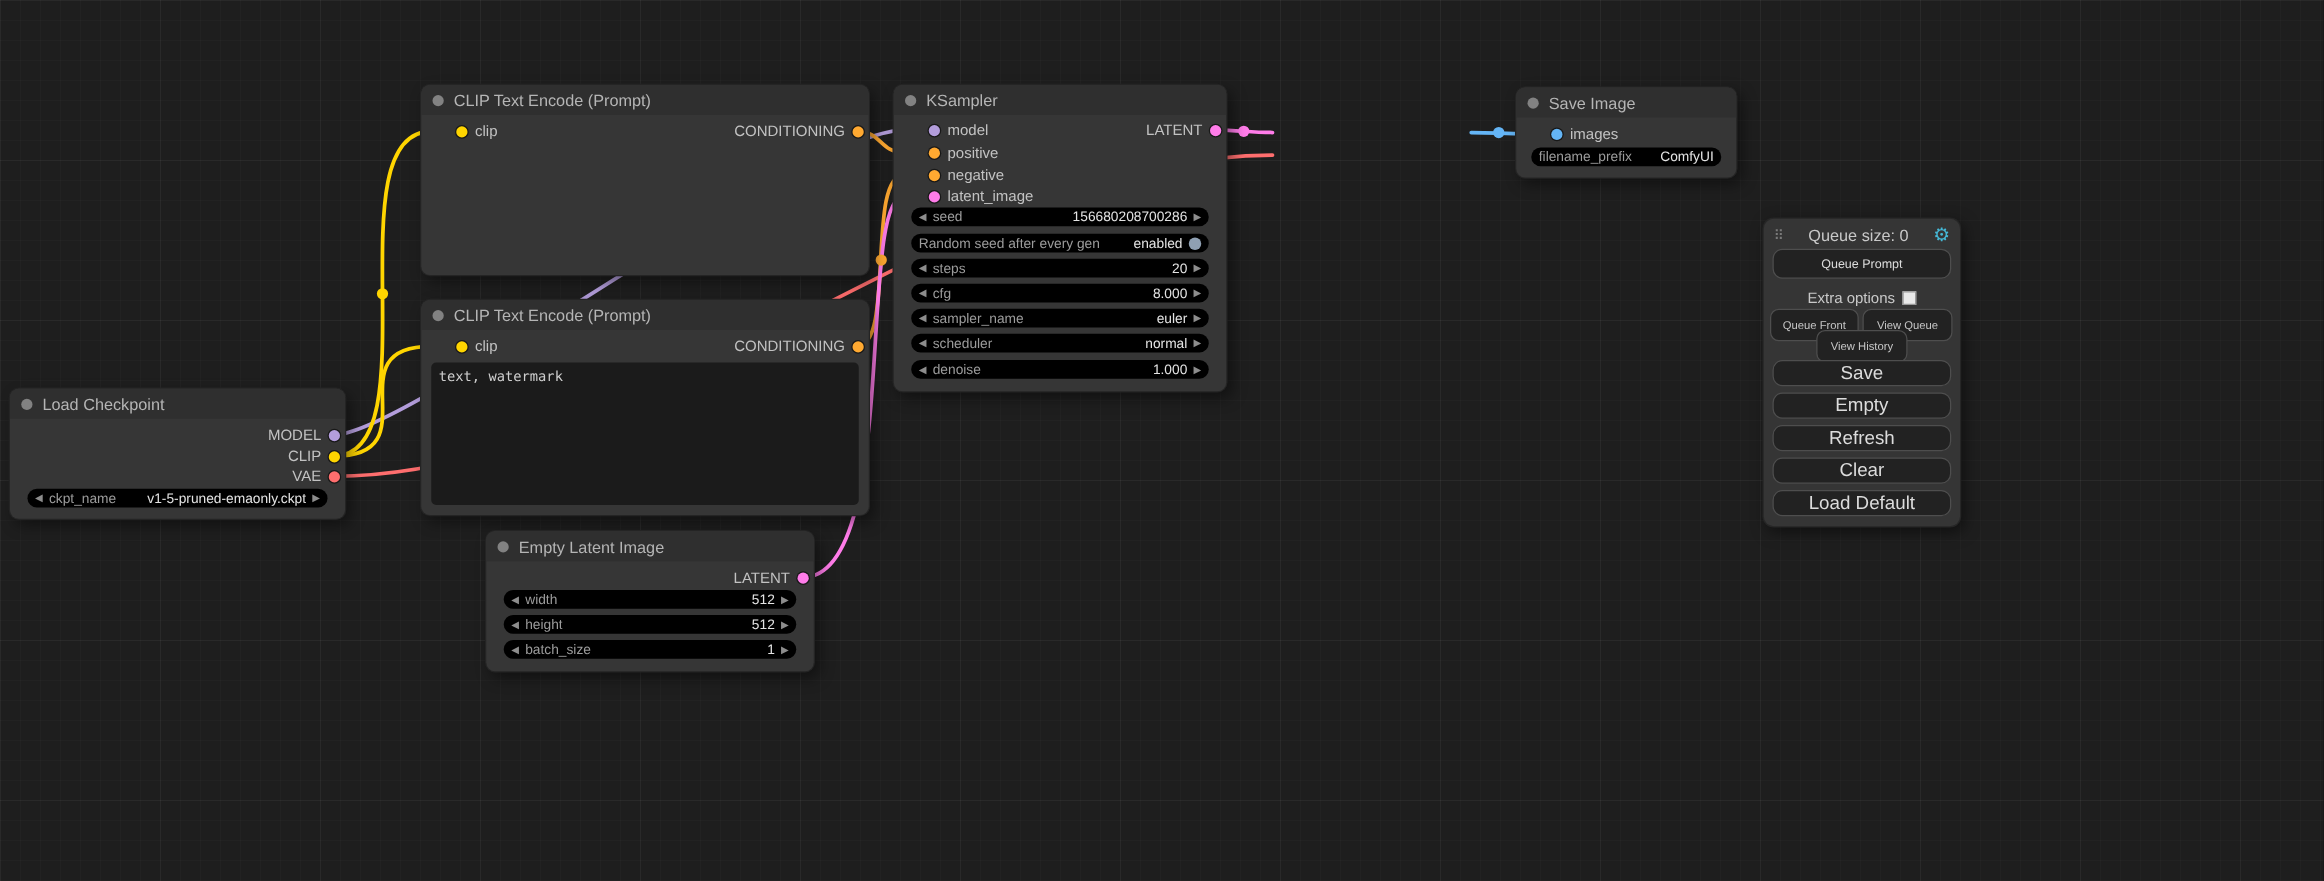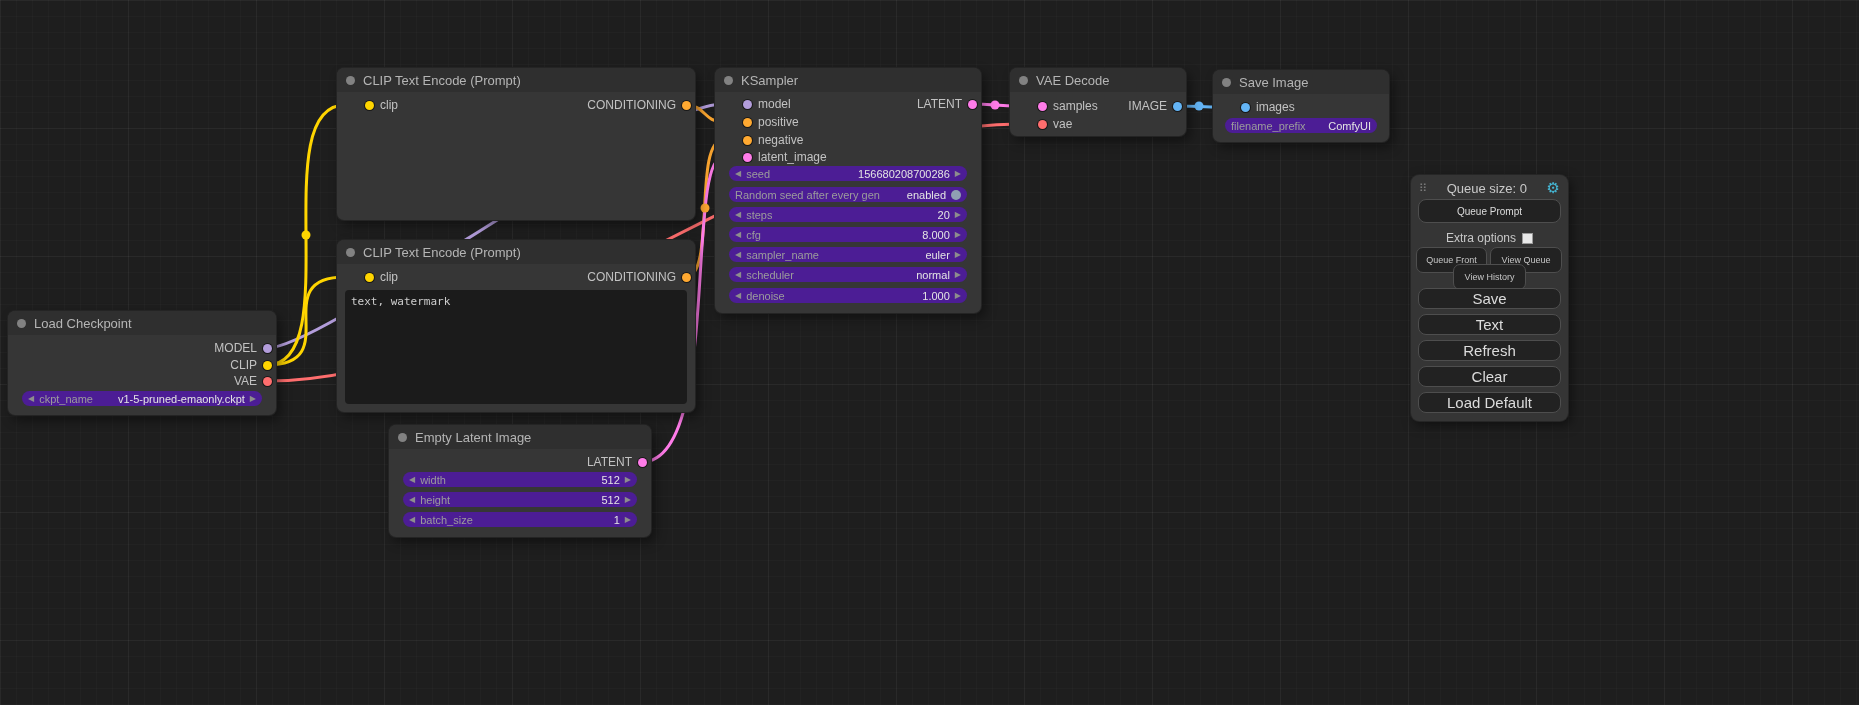--- a/index.html
+++ b/index.html
@@ -22,21 +22,21 @@
   .node-title { height:24px; display:flex; align-items:center; gap:8px; padding:0 9px;
     background:#2f2f2f; border-radius:7px 7px 0 0; color:#b5b5b5; font-size:13px; white-space:nowrap; }
   .tdot { width:9px; height:9px; border-radius:50%; background:#828282; flex:none; }
   .slot { position:absolute; height:14px; display:flex; align-items:center; gap:6px;
     font-size:12px; color:#c2c2c2; white-space:nowrap;padding-left:24px; }
   .slot.in { left:4px; }
   .slot.out { right:4px; }
   .dot { width:9px; height:9px; border-radius:50%; flex:none; box-shadow:0 0 0 1px rgba(0,0,0,.55); }
   .c-model{background:#b39ddb}.c-clip{background:#ffd500}.c-vae{background:#ff6e6e}
   .c-cond{background:#ffa931}.c-latent{background:#ff7ce9}.c-image{background:#64b5f6}
-  .widget { position:absolute; height:15px; background:#4c1d95; border-radius:8px;
+  .widget { position:absolute; height:15px; background:#000000; border-radius:8px;
     display:flex; align-items:center; font-size:11px; padding:0 6px; gap:5px; color:#9c9c9c; white-space:nowrap; }
   .icon-font { font-family:"DejaVu Sans", sans-serif; }
   .widget .arrow { font-size:8px; color:#8d8d8d; line-height:1; }
   .widget .wlabel { color:#9c9c9c; overflow:hidden; }
   .widget .wvalue { margin-left:auto; color:#e4e4e4; }
   .knob { width:10px; height:10px; border-radius:50%; background:#8fa0b3; flex:none; }
   .nodetext { position:absolute; background:#1b1b1b; border-radius:4px; padding:4px 6px;
     font-family:"DejaVu Sans Mono", monospace; font-size:11px; line-height:1.4;
     color:#cecece; white-space:pre-wrap; word-break:break-word; overflow:hidden; }
   .panel { position:absolute; left:1411px; top:175px; width:157px; height:246px; z-index:3;
@@ -223,38 +223,20 @@
       <span class="arrow icon-font">▶</span>
     </div>
     <div class="widget" style="left:14px;top:220px;width:238px">
       <span class="arrow icon-font">◀</span>
       <span class="wlabel">denoise</span>
       <span class="wvalue">1.000</span>
       <span class="arrow icon-font">▶</span>
     </div>
   </div>
 
-  <div class="node" style="left:1010px;top:68px;width:176px;height:68px">
-    <div class="node-title">
-      <span class="tdot"></span>
-      <span>VAE Decode</span>
-    </div>
-    <div class="slot in" style="top:31px">
-      <span class="dot c-latent"></span>
-      <span>samples</span>
-    </div>
-    <div class="slot in" style="top:49px">
-      <span class="dot c-vae"></span>
-      <span>vae</span>
-    </div>
-    <div class="slot out" style="top:31px">
-      <span>IMAGE</span>
-      <span class="dot c-image"></span>
-    </div>
-  </div>
 
   <div class="node" style="left:1213px;top:70px;width:176px;height:72px">
     <div class="node-title">
       <span class="tdot"></span>
       <span>Save Image</span>
     </div>
     <div class="slot in" style="top:30px">
       <span class="dot c-image"></span>
       <span>images</span>
     </div>
@@ -272,19 +254,19 @@
     </div>
     <button class="btn" id="queue-prompt">Queue Prompt</button>
     <div class="extra">
       <span>Extra options</span>
       <span class="checkbox"></span>
     </div>
     <button class="btn small" style="left:5px;top:72px;width:71px">Queue Front</button>
     <button class="btn small" style="left:79px;top:72px;width:72px">View Queue</button>
     <button class="btn small" style="left:42px;top:89px;width:73px">View History</button>
     <button class="btn big" style="top:113px">Save</button>
-    <button class="btn big" style="top:139px">Text</button>
+    <button class="btn big" style="top:139px">Empty</button>
     <button class="btn big" style="top:165px">Refresh</button>
     <button class="btn big" style="top:191px">Clear</button>
     <button class="btn big" style="top:217px">Load Default</button>
   </div>
 
 </div>
 
 </body></html>

